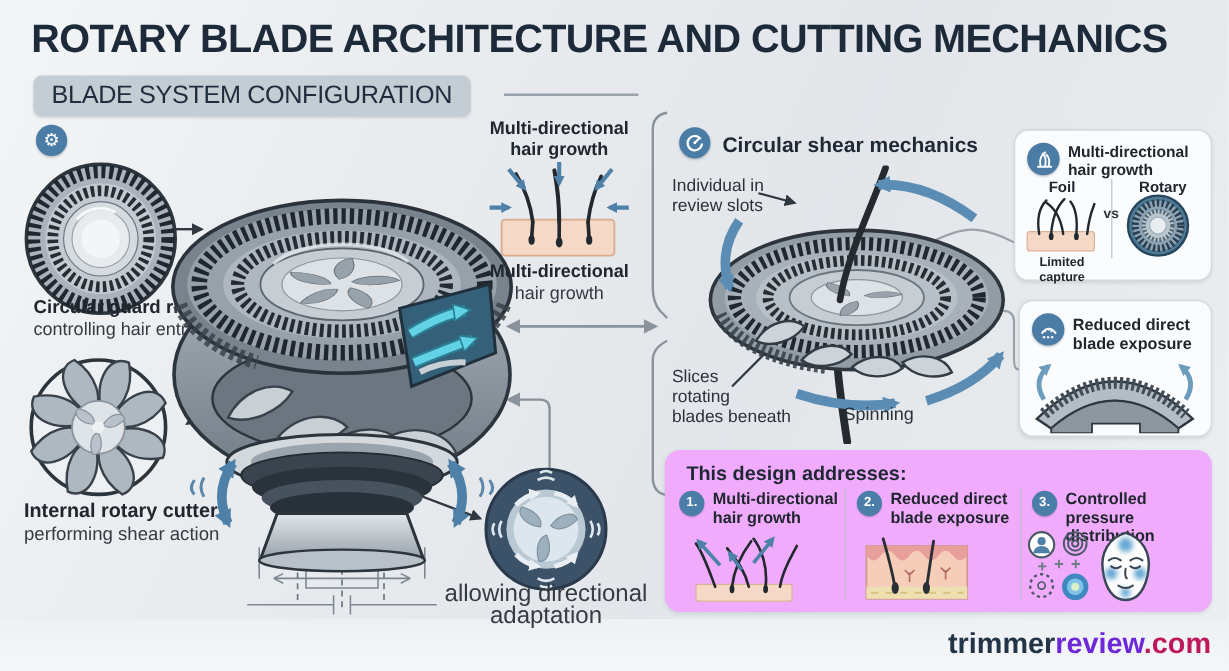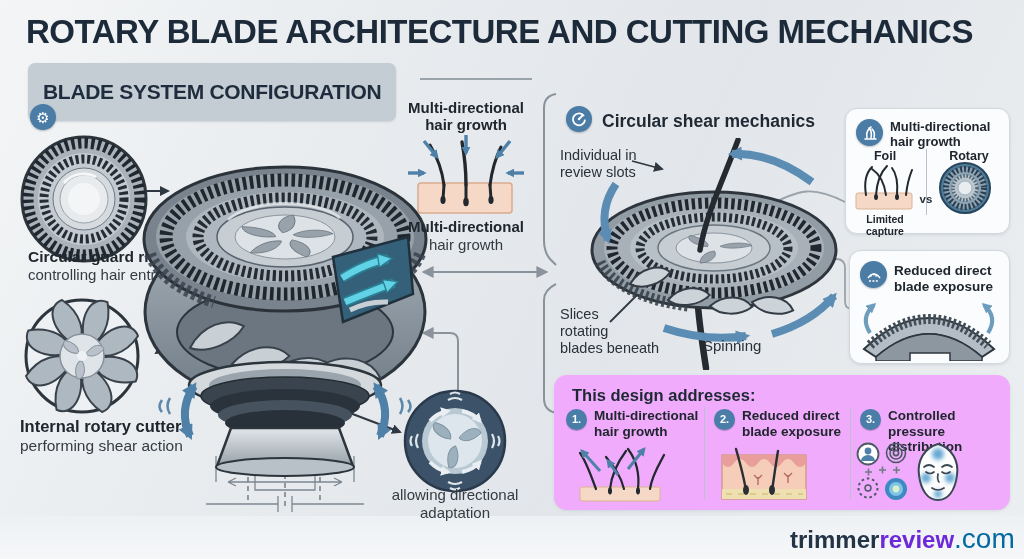--- a/index.html
+++ b/index.html
@@ -3,39 +3,39 @@
 <meta charset="utf-8">
 <style>
   html,body{margin:0;padding:0;}
   body{width:1024px;height:559px;overflow:hidden;
        font-family:"Liberation Sans","DejaVu Sans",sans-serif;
        background:linear-gradient(115deg,#f3f5f6 0%,#e9ecef 30%,#e2e6ea 60%,#eceff1 100%);}
   .abs{position:absolute;}
   .b{font-weight:bold;}
   #canvas{position:absolute;left:0;top:0;width:1024px;height:559px;}
   .title{font-size:33px;font-weight:bold;color:#1c2a3a;letter-spacing:-0.5px;white-space:nowrap;}
-  .pill{background:#c5cdd4;border-radius:7px;height:34px;line-height:34px;padding:12px 15px;
-        font-size:21px;font-weight:bold;color:#1e2c3d;letter-spacing:-0.3px;white-space:nowrap;box-shadow:0 1px 2px rgba(40,55,70,.15);}
+  .pill{background:#c5cdd4;border-radius:7px;height:34px;line-height:34px;padding:0 15px;
+        font-size:21px;font-weight:normal;color:#1e2c3d;letter-spacing:-0.3px;white-space:nowrap;box-shadow:0 1px 2px rgba(40,55,70,.15);}
   .sechead{font-size:17.5px;font-weight:bold;color:#1f2833;white-space:nowrap;}
   .iconcirc{width:26px;height:26px;border-radius:50%;background:#4a7ca6;color:#fff;
             display:flex;align-items:center;justify-content:center;box-shadow:0 1px 2px rgba(30,45,60,.3);}
   .lbl{line-height:18px;color:#20262d;}
   .lbl .r{font-weight:normal;color:#343b42;}
   .ctr{text-align:center;}
   .card{background:#fbfcfd;border:1.5px solid #d2d9de;border-radius:12px;box-shadow:0 1px 3px rgba(40,55,70,.12);}
   .cardtitle{font-size:13px;font-weight:bold;line-height:15px;color:#20262d;}
   .badge{width:21px;height:21px;border-radius:50%;background:#4a7ea9;color:#fff;font-size:11px;
          font-weight:bold;line-height:21px;text-align:center;box-shadow:0 1px 1px rgba(30,45,60,.3);}
   .panel{background:#f0abfc;border-radius:13px;box-shadow:0 1px 3px rgba(40,55,70,.10);}
   .itemtitle{font-size:13.5px;font-weight:bold;line-height:15.5px;color:#20262d;}
   .callout{font-size:14.5px;line-height:17px;color:#2a3137;}
   .divv{width:1px;background:#b9c2ca;}
   .wm{font-size:24px;font-weight:bold;color:#243447;white-space:nowrap;}
   .wm .rv{color:#6d28d9;}
-  .wm .dc{font-weight:normal;font-size:28px;color:#0369a1;}
+  .wm .dc{font-weight:bold;font-size:24px;color:#be185d;}
 </style>
 </head>
 <body>
 
 <div id="canvas">
 
   <div class="abs" style="left:0;top:516px;width:1024px;height:43px;background:linear-gradient(#eef1f4,#f5f7f9);"></div>
 
   <svg class="abs" style="left:0;top:0;" width="1024" height="559" viewBox="0 0 1024 559">
     <defs>
@@ -246,21 +246,21 @@
       <path d="M80,35 A32,32 0 0 0 62,25" marker-start="url(#mkW)"></path>
       <path d="M30,76 A32,32 0 0 0 48,86" marker-end="url(#mkW)"></path>
       <path d="M80,76 A32,32 0 0 1 62,86" marker-start="url(#mkW)"></path>
     </g>
     <g stroke="#dfe7ed" stroke-width="2.2" fill="none">
       <path d="M18,48 q-4,7 0,14 M12,50 q-3,5 0,10 M92,48 q4,7 0,14 M98,50 q3,5 0,10"></path>
       <path d="M48,14 q7,-4 14,0 M50,8 q5,-3 10,0 M48,96 q7,4 14,0 M50,102 q5,3 10,0"></path>
     </g>
   </svg>
   <div class="abs ctr" style="left:355px;top:486px;width:200px;font-size:15.5px;line-height:18px;color:#20262d;">
-    <div style="color:#343b42;font-size:15px;">allowing directional adaptation</div>
+    <div style="color:#343b42;font-size:20px;">allowing directional adaptation</div>
   </div>
 
   <div class="abs iconcirc" style="left:566px;top:106px;">
     <svg width="16" height="16" viewBox="0 0 16 16">
       <path d="M13,5 A6,6 0 1 0 14,8.6" stroke="#fff" stroke-width="1.8" fill="none"></path>
       <path d="M8,8 L12,4" stroke="#fff" stroke-width="1.8"></path>
       <circle cx="8" cy="8" r="1.2" fill="#fff"></circle>
     </svg>
   </div>
   <div class="abs sechead" style="left:602px;top:111px;">Circular shear mechanics</div>
@@ -329,21 +329,21 @@
         </g>
       </svg>
     </div>
     <div class="abs cardtitle" style="left:44px;top:10px;">
       <div>Multi-directional</div>
       <div>hair growth</div>
     </div>
     <div class="abs divv" style="left:80px;top:40px;height:66px;"></div>
     <div class="abs ctr b" style="left:4px;top:40px;width:70px;font-size:12.5px;color:#20262d;">Foil</div>
     <div class="abs ctr b" style="left:88px;top:40px;width:70px;font-size:12.5px;color:#20262d;">Rotary</div>
-    <div class="abs ctr b" style="left:68px;top:84px;width:24px;font-size:11.5px;color:#2a3137;">vs</div>
+    <div class="abs ctr b" style="left:68px;top:64px;width:24px;font-size:11.5px;color:#2a3137;">vs</div>
     <svg class="abs" style="left:8px;top:54px;" width="62" height="48" viewBox="0 0 62 48">
       <rect x="2" y="30" width="56" height="16" rx="2" fill="#f5d9c6" stroke="#dab295"></rect>
       <g stroke="#23282e" stroke-width="2" fill="none" stroke-linecap="round">
         <path d="M12,32 C10,20 12,10 18,4"></path>
         <path d="M22,32 C23,18 28,8 33,3"></path>
         <path d="M32,32 C30,18 24,10 18,6"></path>
         <path d="M43,32 C44,20 42,10 38,5"></path>
         <path d="M52,32 C53,22 56,12 58,7"></path>
       </g>
       <ellipse cx="22" cy="34" rx="2" ry="3" fill="#23282e"></ellipse>

